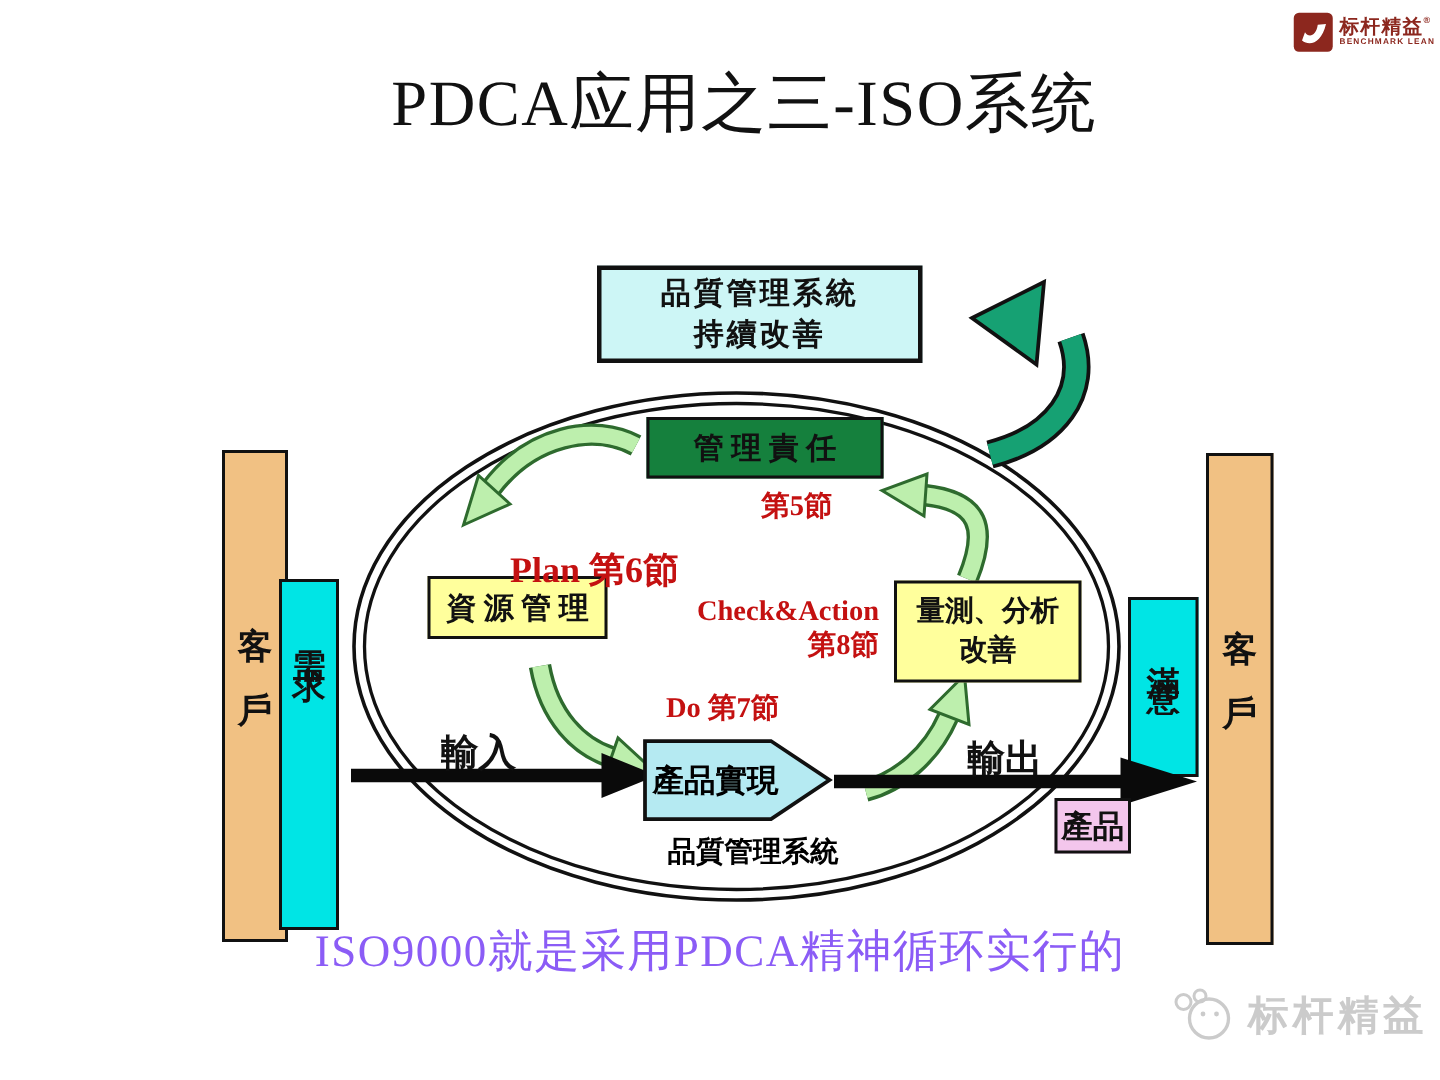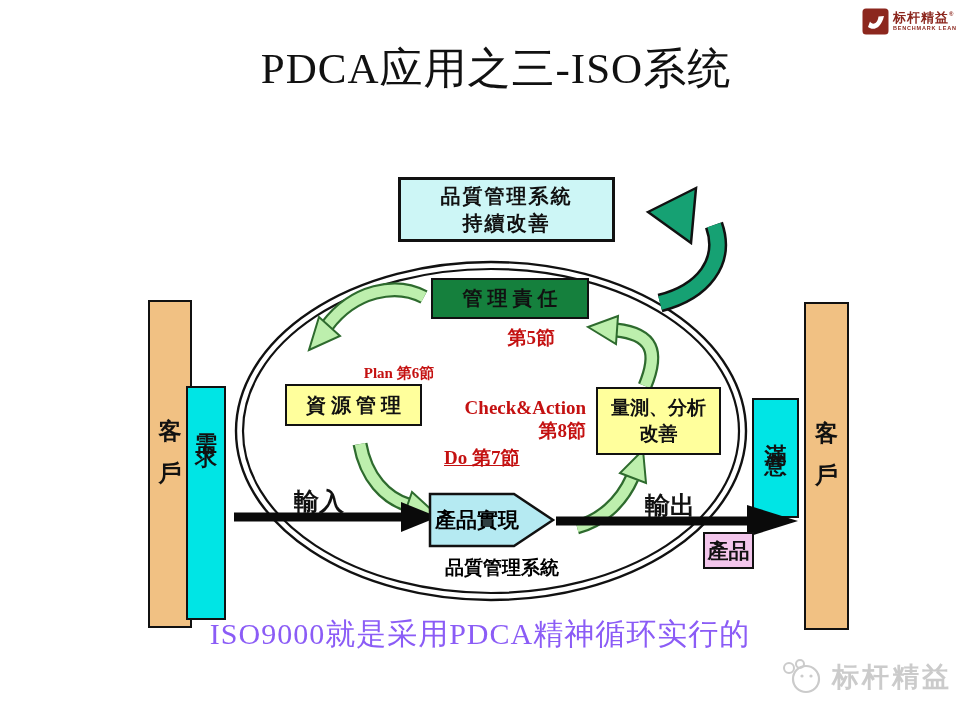--- a/index.html
+++ b/index.html
@@ -22,21 +22,21 @@
   #logo .reg{font-size:6px;color:#8c271e;vertical-align:top;}
 
   
   .box{border:2px solid #111;box-sizing:border-box;display:flex;align-items:center;
        justify-content:center;text-align:center;color:#111;}
   #topbox{left:398px;top:177px;width:217px;height:65px;background:#cdf6f6;
           border-width:3px;flex-direction:column;font-size:20px;line-height:27px;
           letter-spacing:2px;font-weight:600;}
   #mgmtbox{left:431px;top:278px;width:158px;height:41px;background:#15803d;
            font-size:20px;font-weight:600;}
-  #resbox{left:285px;top:384px;width:137px;height:42px;background:#ffff9c;
+  #resbox{left:285px;top:384px;width:120px;height:42px;background:#ffff9c;
           font-size:20px;font-weight:600;}
   #measbox{left:596px;top:387px;width:125px;height:68px;background:#ffff9c;
            flex-direction:column;font-size:19px;line-height:26px;font-weight:600;}
   #pinkbox{left:703px;top:532px;width:51px;height:37px;background:#f3c6ec;
            font-size:21px;font-weight:700;}
 
   
   .col{border:2px solid #111;box-sizing:border-box;}
   #lcust{left:148px;top:300px;width:44px;height:328px;background:#f1c183;}
   #ldemand{left:186px;top:386px;width:40px;height:234px;background:#00e5e5;}
@@ -44,23 +44,23 @@
   #rcust{left:804px;top:302px;width:45px;height:328px;background:#f1c183;}
   .vtext{writing-mode:vertical-rl;text-orientation:upright;margin:0 auto;
          font-weight:700;color:#111;}
   #lcust .vtext,#rcust .vtext{font-size:23px;letter-spacing:44px;padding-top:96px;}
   #ldemand .vtext{font-size:22px;letter-spacing:12px;padding-top:28px;}
   #rsat .vtext{font-size:22px;letter-spacing:10px;padding-top:26px;}
 
   
   .red{color:#c41111;font-weight:bold;font-family:"Liberation Serif", serif;}
   #plan45{left:420px;top:326px;width:135px;text-align:right;font-size:19px;line-height:24px;}
-  #plan6{left:340px;top:364px;width:118px;text-align:center;font-size:15px;}
+  #plan6{left:340px;top:364px;width:118px;text-align:left;font-size:24px;}
   #chkact{left:450px;top:396px;width:136px;text-align:right;font-size:19px;line-height:23px;}
-  #do7{left:444px;top:445px;width:100px;text-align:left;font-size:19px;text-decoration:underline;}
+  #do7{left:444px;top:459px;width:100px;text-align:left;font-size:19px;}
 
   
   .blk{color:#111;font-weight:700;}
   #inlabel{left:294px;top:485px;font-size:25px;font-family:Liberation Serif, serif;}
   #outlabel{left:645px;top:489px;font-size:25px;}
   #syslabel{left:418px;top:555px;width:168px;text-align:center;font-size:19px;font-weight:600;}
   #prodtext{left:433px;top:506px;width:88px;text-align:center;font-size:21px;font-weight:700;}
 
   
   #caption{left:0;top:614px;width:960px;text-align:center;font-size:30px;color:#8b5cf6;

